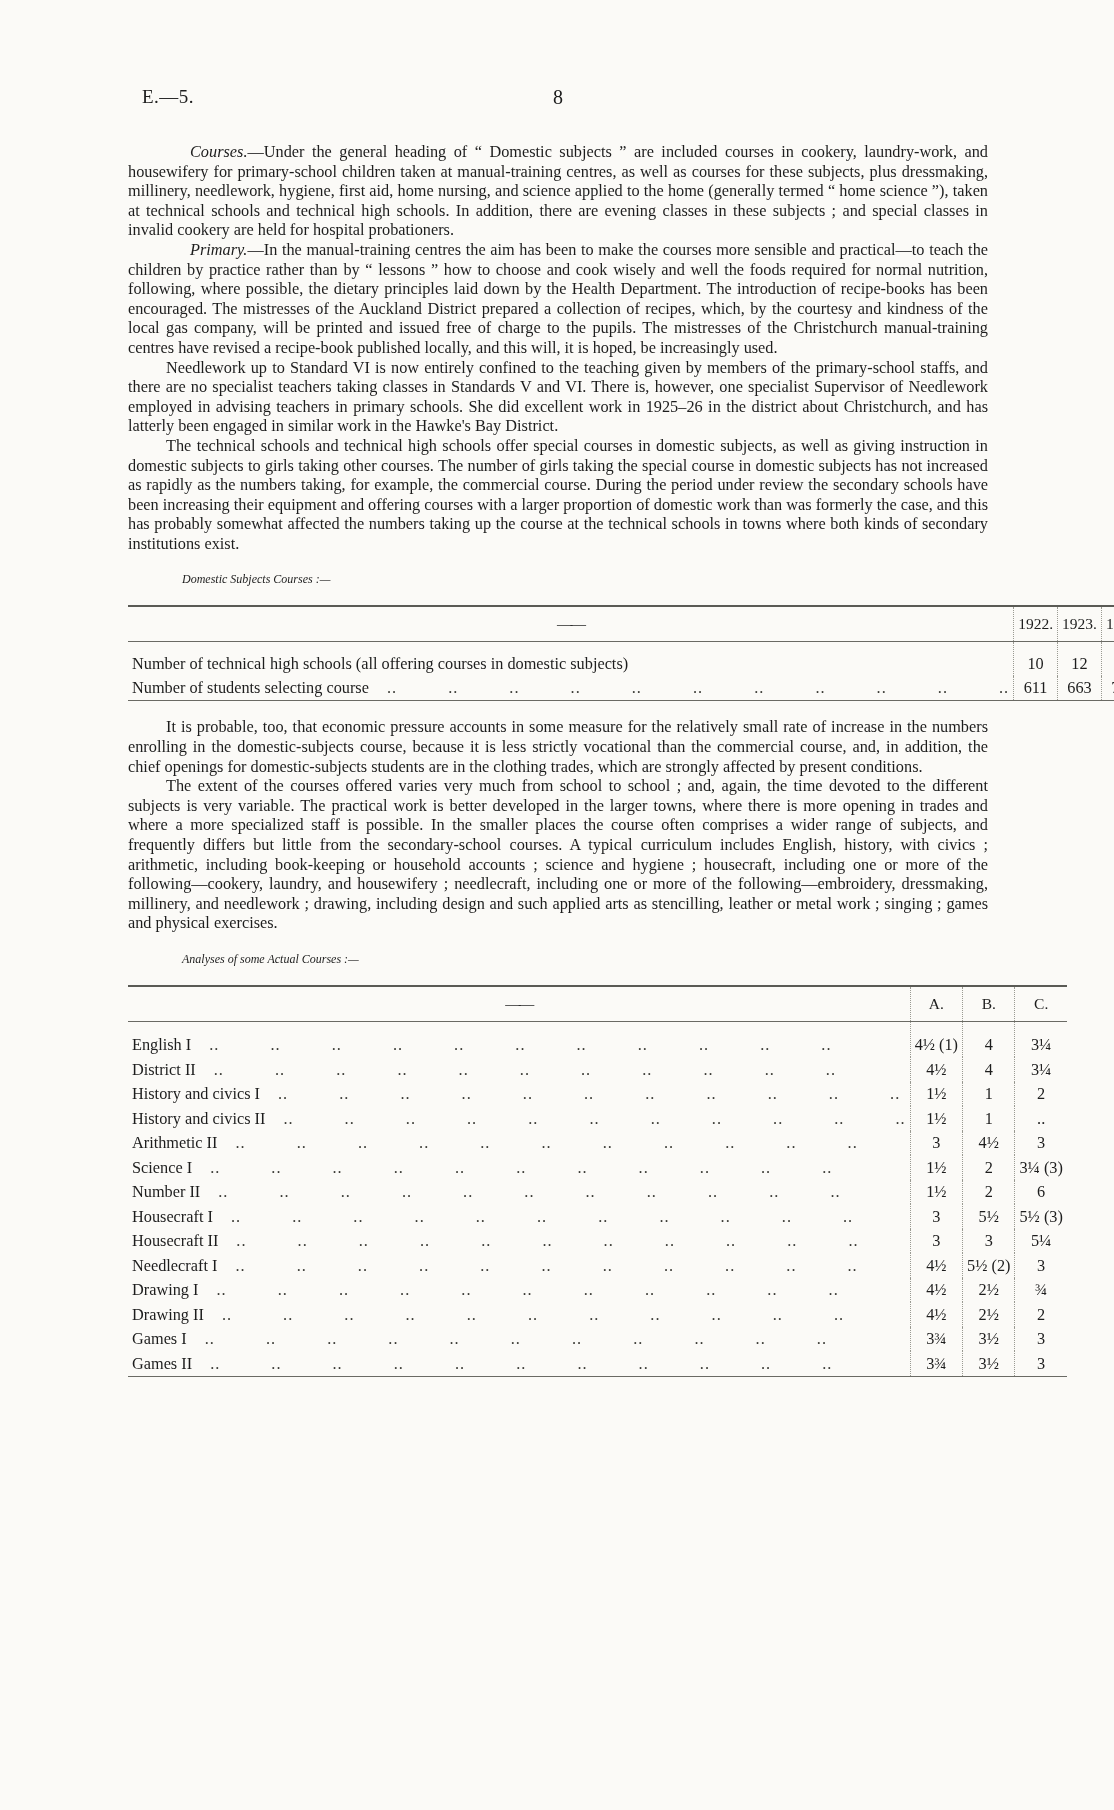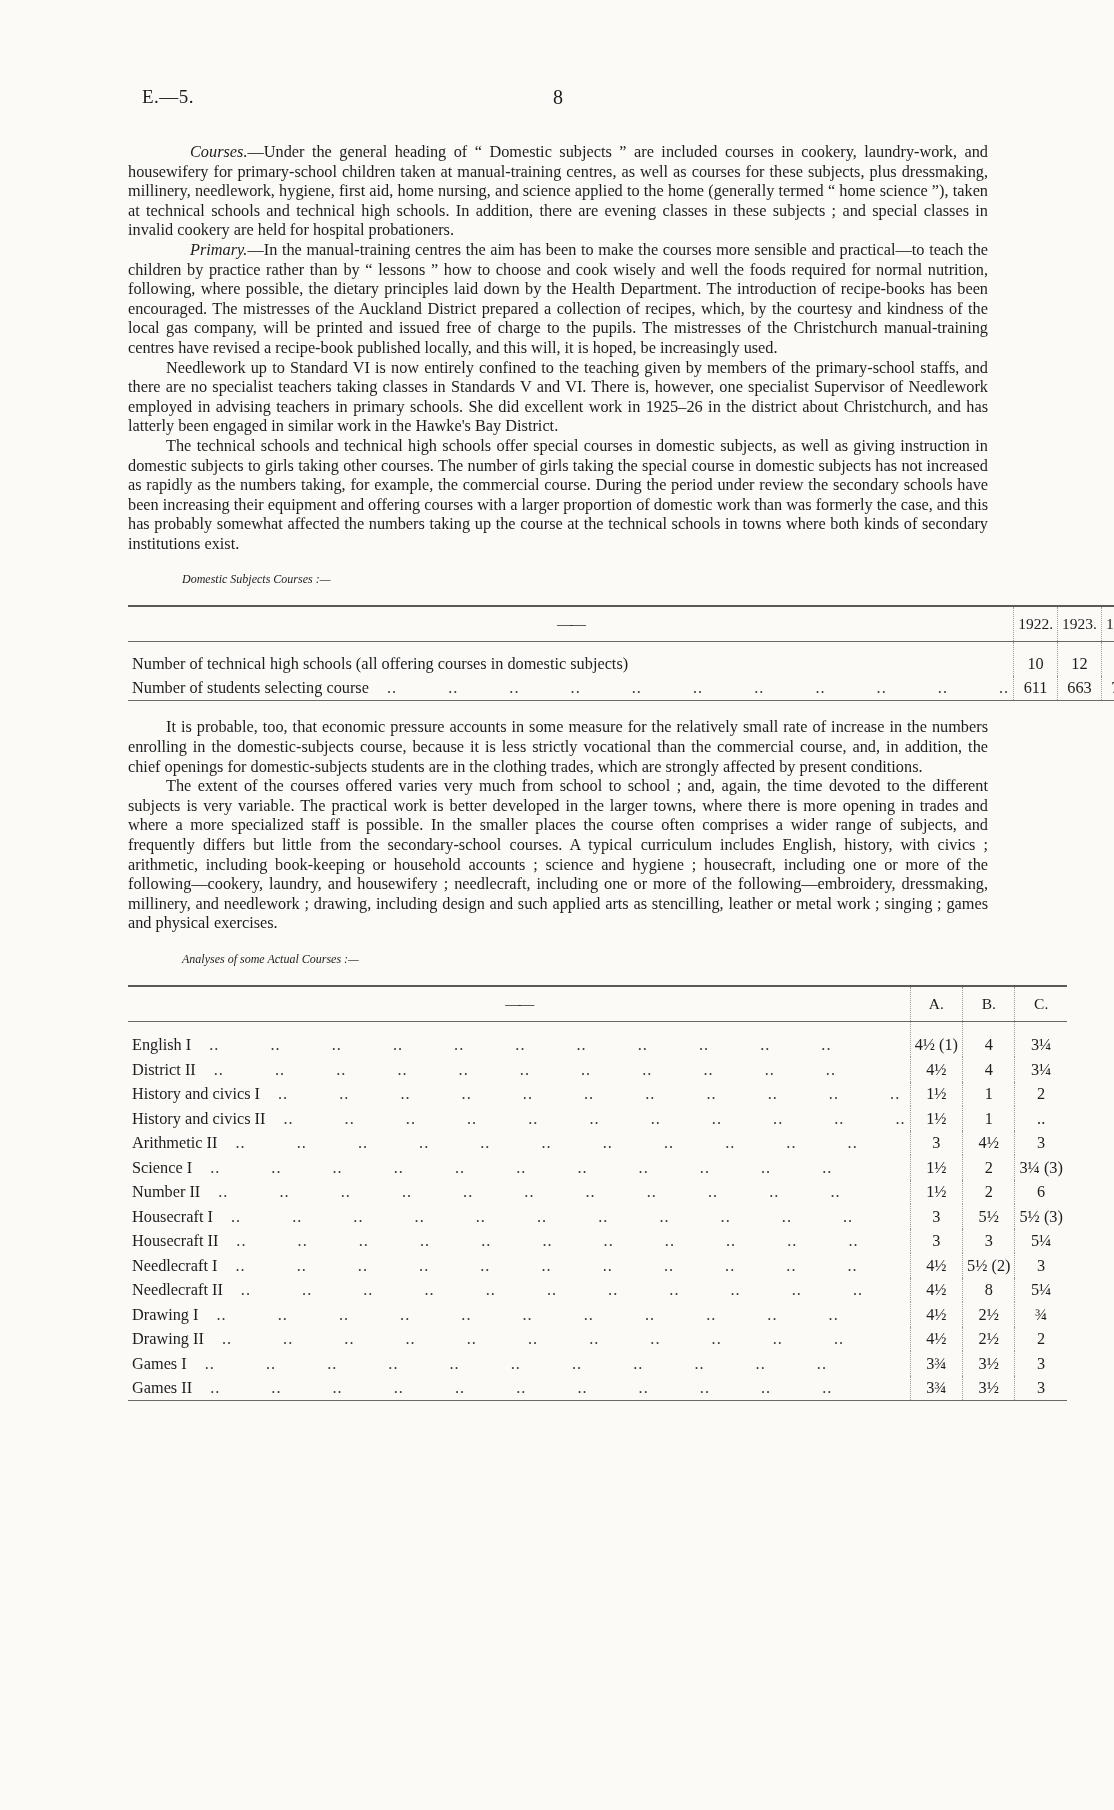--- a/index.html
+++ b/index.html
@@ -306,31 +306,20 @@
                 <span class="leader"></span>
               </span>
             </td>
           <td class="val">4½</td>
           <td class="val">5½ (2)</td>
           <td class="val">3</td>
         </tr>
         <tr>
           <td class="stub">
               <span class="leader-row">
-                <span class="lbl">Needlecraft II</span>
-                <span class="leader"></span>
-              </span>
-            </td>
-          <td class="val">4½</td>
-          <td class="val">8</td>
-          <td class="val">5¼</td>
-        </tr>
-        <tr>
-          <td class="stub">
-              <span class="leader-row">
                 <span class="lbl">Drawing I</span>
                 <span class="leader"></span>
               </span>
             </td>
           <td class="val">4½</td>
           <td class="val">2½</td>
           <td class="val">¾</td>
         </tr>
         <tr>
           <td class="stub">

